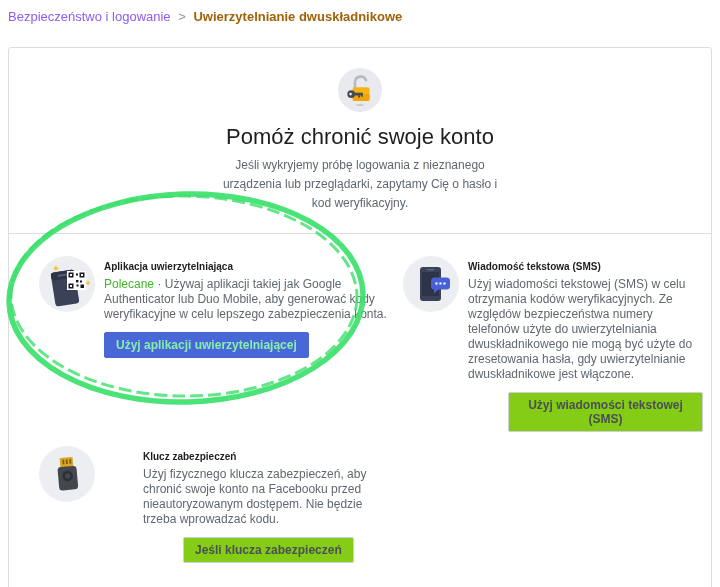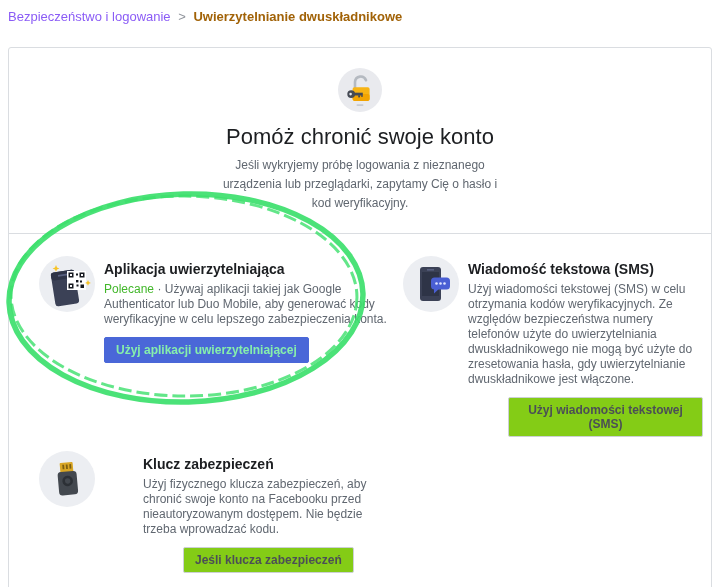--- a/index.html
+++ b/index.html
@@ -27,21 +27,21 @@
   
   .methods { padding:22px 10px 28px 30px; }
   .methods-heading { font-size:14px; font-weight:bold; color:#1c1e21; margin-bottom:15px; }
   .methods-grid { display:grid; grid-template-columns:350px 300px; column-gap:14px; row-gap:14px; }
   .method { display:flex; align-items:flex-start; }
   .m-app { grid-column:1; grid-row:1; }
   .m-sms { grid-column:2; grid-row:1; }
   .m-key { grid-column:1; grid-row:2;gap:39px; }
   .m-icon { width:56px; height:56px; flex:none; margin-right:9px; }
   .m-content { padding-top:5px; }
-  .m-title { font-size:14px; font-weight:bold; margin-bottom:5px; color:#1c1e21; }
+  .m-title { font-size:10px; font-weight:bold; margin-bottom:5px; color:#1c1e21; }
   .m-desc { font-size:12px; line-height:15px; color:#606770; }
   .badge { color:var(--recommended-green,#42b72a); }
   .dot-sep { color:#606770; }
 
   .btn { display:inline-block; margin-top:10px; font-family:inherit; font-size:12px; font-weight:bold;
          line-height:14px; padding:5px 11px; border-radius:2px; cursor:pointer; }
   .btn-primary { background:var(--primary-button,#4a67d8); border:1px solid var(--primary-button,#4a67d8); color:#86efac; }
   .btn-secondary { background:#84cc16; border:1px solid #ccd0d5; color:#4b4f56;margin-left:40px; }
 
   

